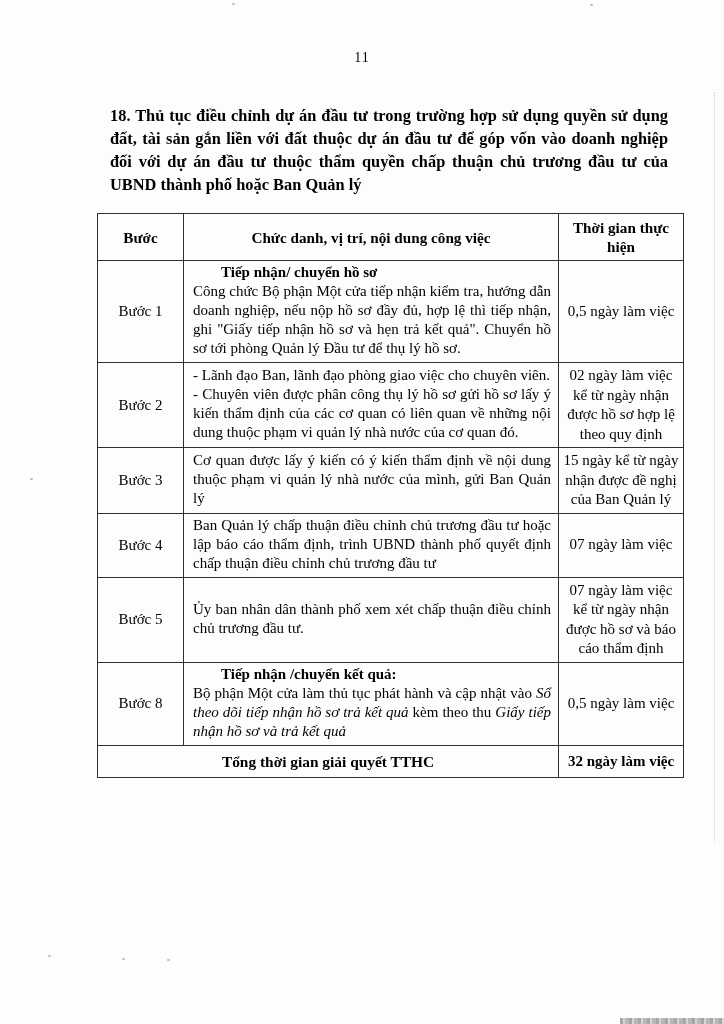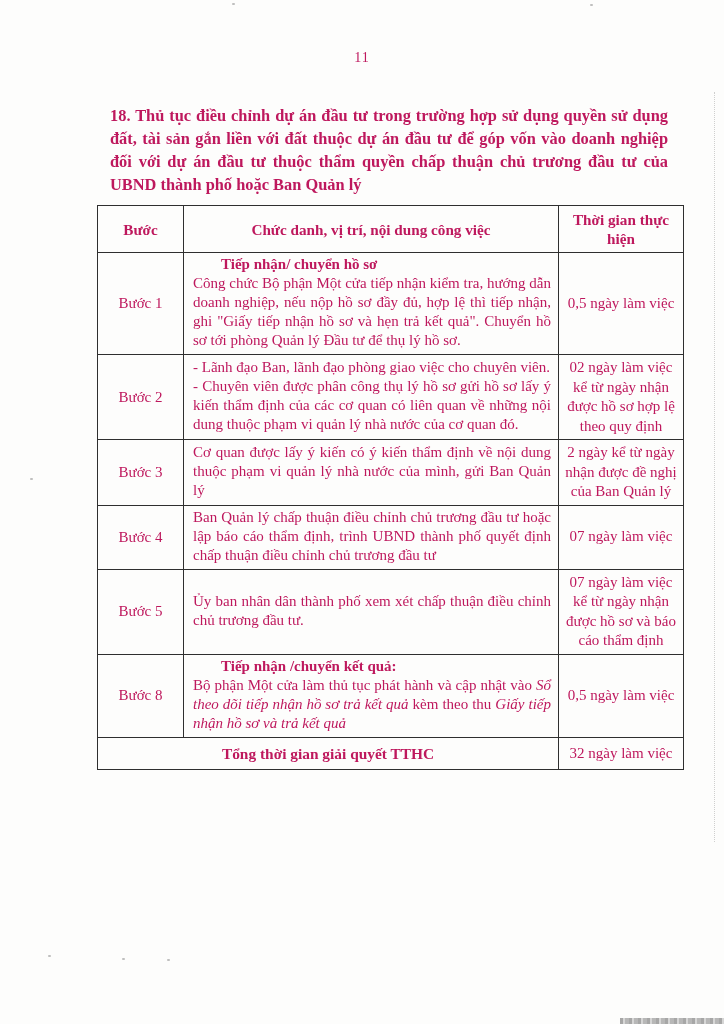--- a/index.html
+++ b/index.html
@@ -1,34 +1,34 @@
 <!DOCTYPE html>
 <html lang="vi"><head>
 <meta charset="utf-8">
 <style>
   html,body { margin:0; padding:0; background:#ffffff; }
   .page {
     position:relative;
     width:724px; height:1024px;
     background:#fdfdfc;
     font-family:"Liberation Serif","DejaVu Serif",serif;
-    color:#be185d;
+    color:#000000;
     overflow:hidden;
   }
   .page-number {
     position:absolute; top:50px; left:0; width:724px;
     text-align:center; font-size:14px; letter-spacing:1px;
   }
   .heading {
     position:absolute; top:104px; left:110px; width:558px;
     font-size:16.4px; font-weight:bold; line-height:23px;
     text-align:justify;
   }
   table.proc {
-    position:absolute; top:205px; left:97px;
+    position:absolute; top:213px; left:97px;
     width:586px; border-collapse:collapse; table-layout:fixed;
     font-size:15px; line-height:19px;
   }
   table.proc, table.proc td, table.proc th {
     border:1.6px solid #2f2f2f;
   }
   table.proc th {
     font-size:15.2px; font-weight:bold; text-align:center;
     vertical-align:middle; padding:4px 2px; height:34px;
   }
@@ -41,21 +41,21 @@
   td.content .ctitle { font-weight:bold; text-align:left;margin-left:28px; }
   td.content p { margin:0; }
   td.time {
     text-align:center; vertical-align:middle; padding:3px 4px; line-height:19.5px;
   }
   td.total-label {
     text-align:center; vertical-align:middle; font-weight:bold;
     padding:6px 2px; font-size:15.4px;
   }
   td.total-time {
-    text-align:center; vertical-align:middle; font-weight:normal;
+    text-align:center; vertical-align:middle; font-weight:bold;
     padding:3px 4px; line-height:19px;
   }
   
   .artifact { position:absolute; pointer-events:none; }
   .edge-dots {
     top:92px; left:714px; width:0; height:750px;
     border-left:1px dotted rgba(120,120,120,0.35);
   }
   .smudge-br {
     left:620px; top:1018px; width:104px; height:6px;
@@ -101,21 +101,21 @@
             <p><span>- Lãnh đạo Ban, lãnh đạo phòng giao việc cho chuyên viên.</span></p>
             <p><span>- Chuyên viên được phân công thụ lý hồ sơ gửi hồ sơ lấy ý kiến thẩm định của các cơ quan có liên quan về những nội dung thuộc phạm vi quản lý nhà nước của cơ quan đó.</span></p>
           </td>
           <td class="time">02 ngày làm việc kể từ ngày nhận được hồ sơ hợp lệ theo quy định</td>
         </tr>
         <tr>
           <td class="step">Bước 3</td>
           <td class="content">
             <p><span>Cơ quan được lấy ý kiến có ý kiến thẩm định về nội dung thuộc phạm vi quản lý nhà nước của mình, gửi Ban Quản lý</span></p>
           </td>
-          <td class="time">2 ngày kể từ ngày nhận được đề nghị của Ban Quản lý</td>
+          <td class="time">15 ngày kể từ ngày nhận được đề nghị của Ban Quản lý</td>
         </tr>
         <tr>
           <td class="step">Bước 4</td>
           <td class="content">
             <p><span>Ban Quản lý chấp thuận điều chỉnh chủ trương đầu tư hoặc lập báo cáo thẩm định, trình UBND thành phố quyết định chấp thuận điều chỉnh chủ trương đầu tư</span></p>
           </td>
           <td class="time">07 ngày làm việc</td>
         </tr>
         <tr>
           <td class="step">Bước 5</td>

